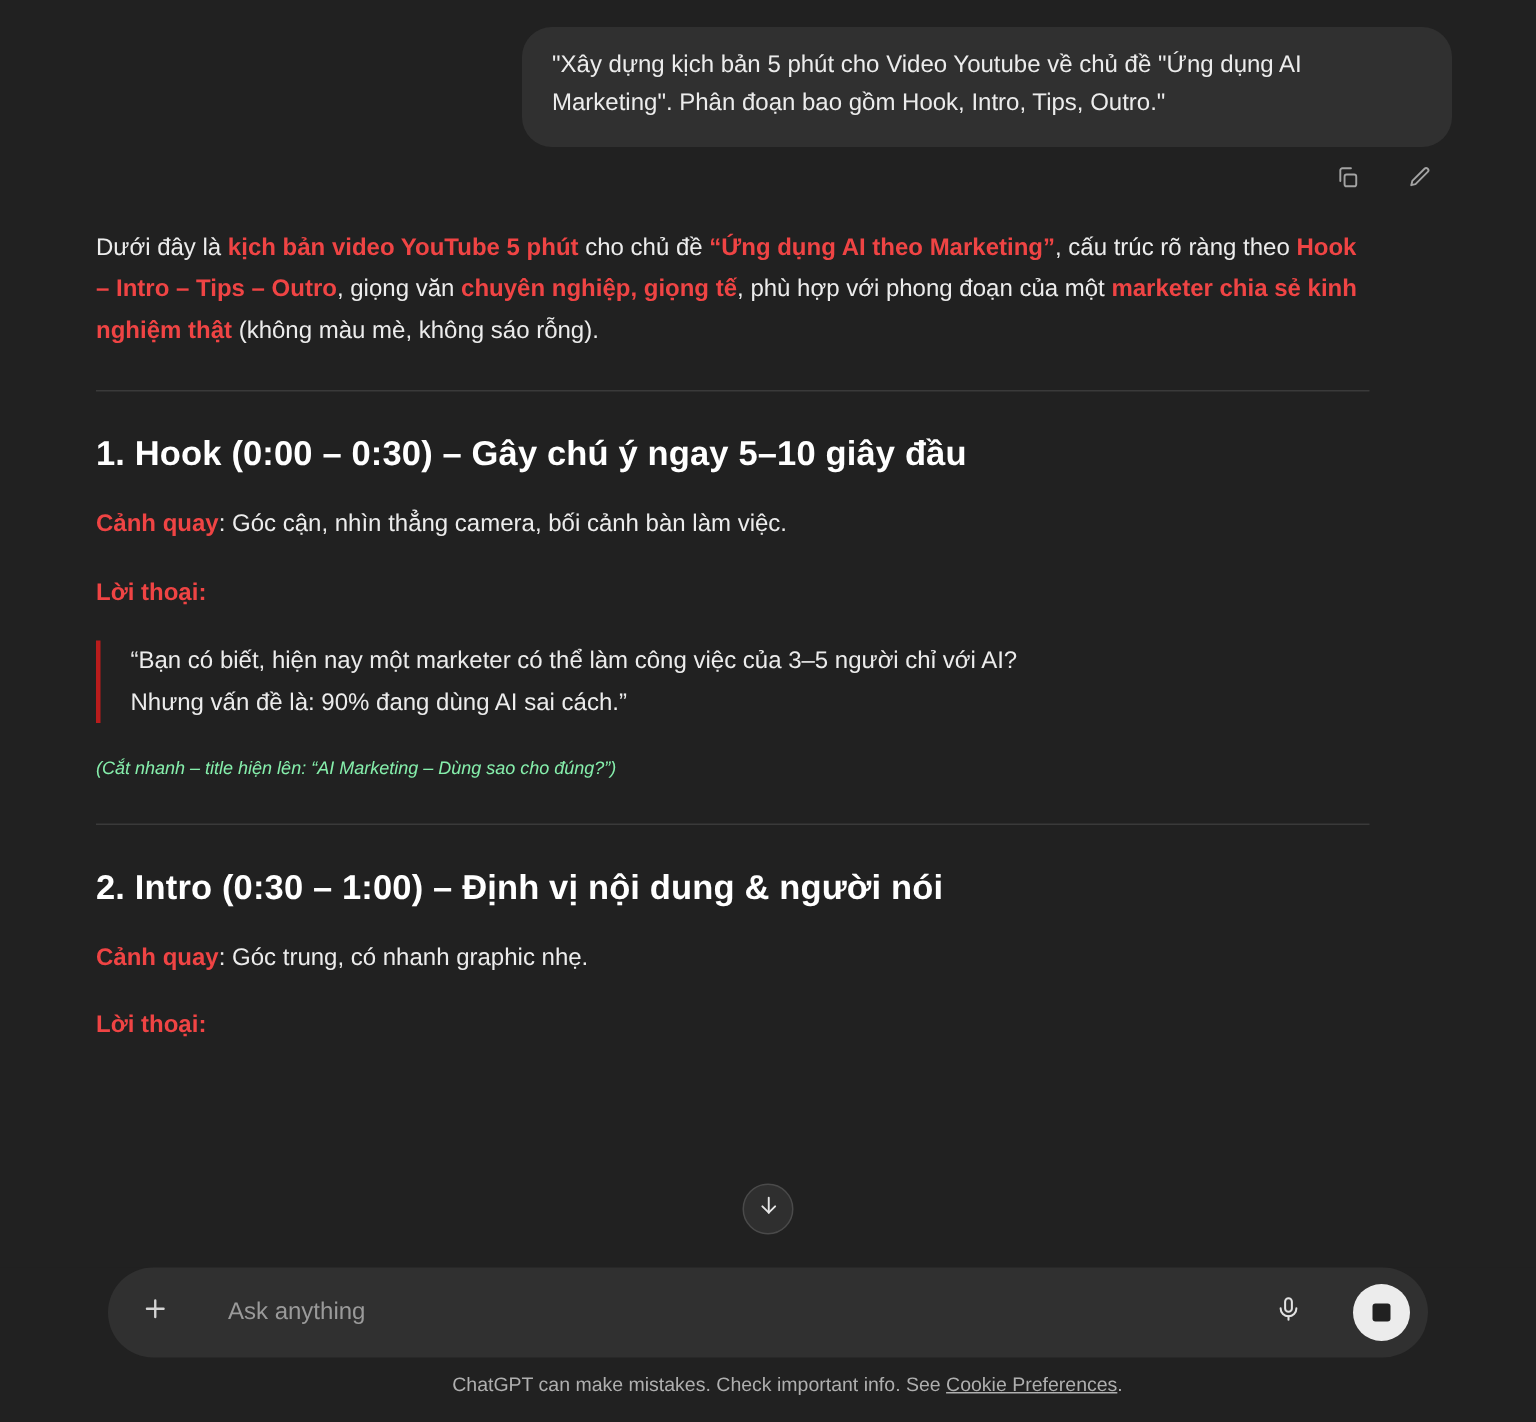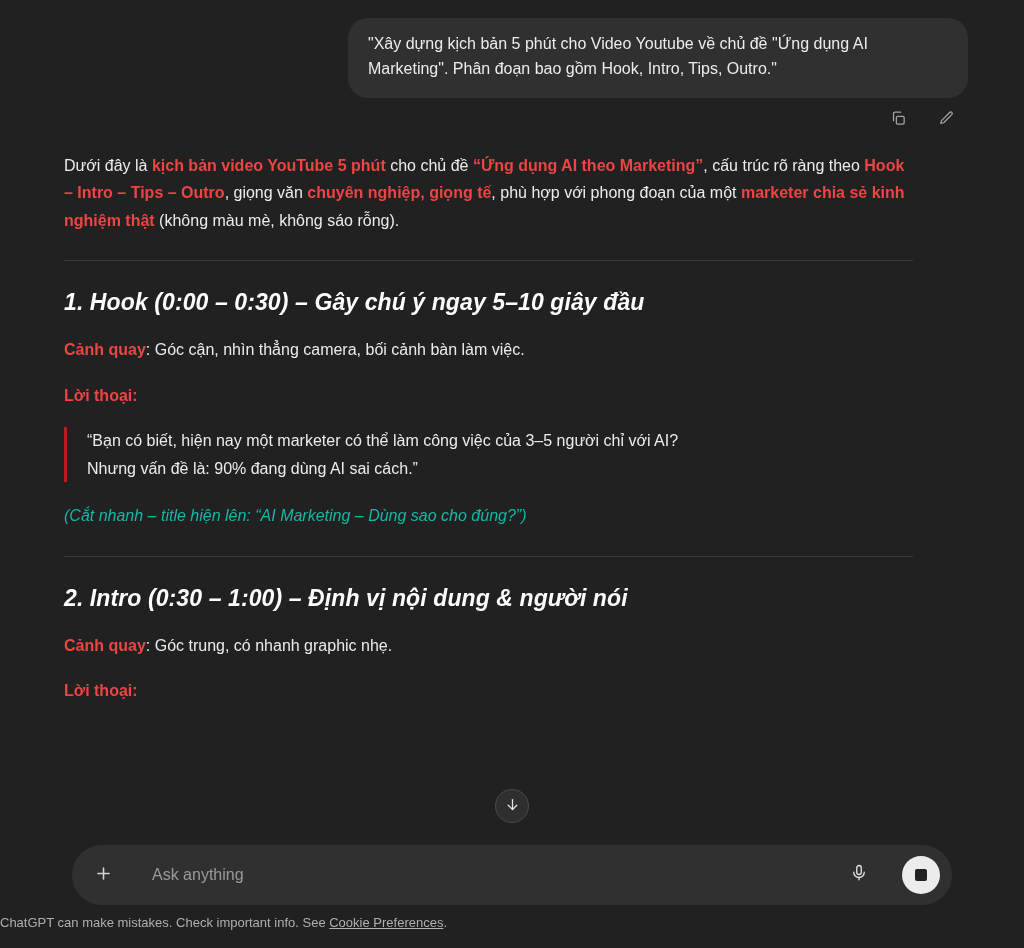--- a/index.html
+++ b/index.html
@@ -84,38 +84,37 @@
     margin: 26px 0 26px 0;
   }
 
   h2.section-heading {
     font-size: 23px;
     line-height: 1.35;
     font-weight: 700;
     margin: 0 0 18px 0;
     color: #fff;
     letter-spacing: .1px;
-    font-style: italic;
   }
 
   .quote {
     border-left: 3px solid #b91c1c;
     padding: 0 0 0 20px;
     margin: 0 0 20px 0;
     color: #ececec;
     font-size: 16px;
     line-height: 1.72;
   }
   .quote .line { display: block; }
 
   .italic-note {
     font-style: italic;
-    color: #14b8a6;
+    color: #86efac;
     margin: 0 0 18px 0;
-    font-size: 16px;
+    font-size: 12px;
   }
 
   
   .scroll-down {
     position: absolute;
     left: 50%;
     transform: translateX(-50%);
     bottom: 22px;
     width: 34px; height: 34px;
     border-radius: 50%;
@@ -176,24 +175,25 @@
     cursor: pointer;
     flex: 0 0 auto;
   }
   .stop-square {
     width: 12px; height: 12px;
     background: #212121;
     border-radius: 2px;
   }
 
   .footer-note {
-    text-align: left;
+    text-align: center;
     font-size: 13px;
     color: #afafaf;
     padding: 10px 0 12px 0;
+    margin-left: 26px;
   }
   .footer-note a {
     color: #afafaf;
     text-decoration: underline;
     cursor: pointer;
   }
 </style>
 </head>
 <body>
 

